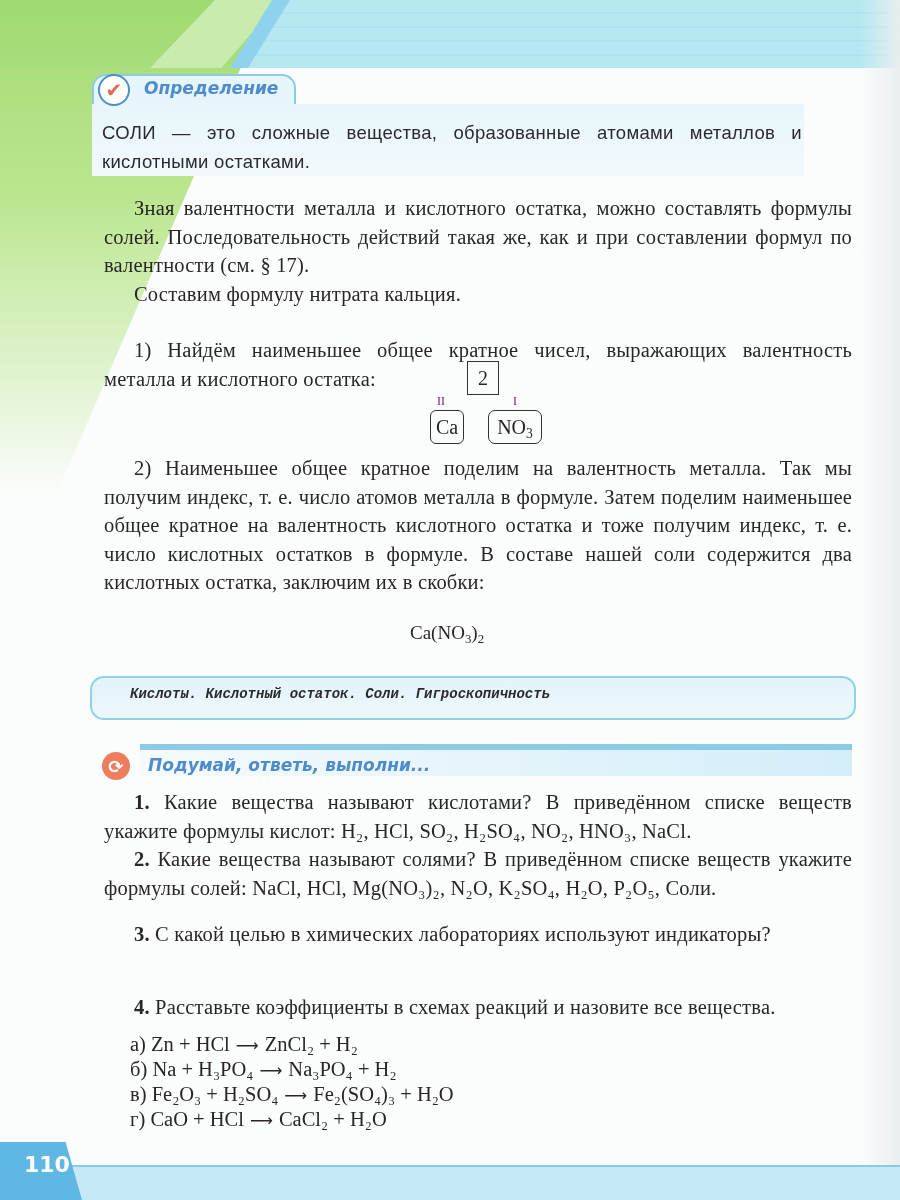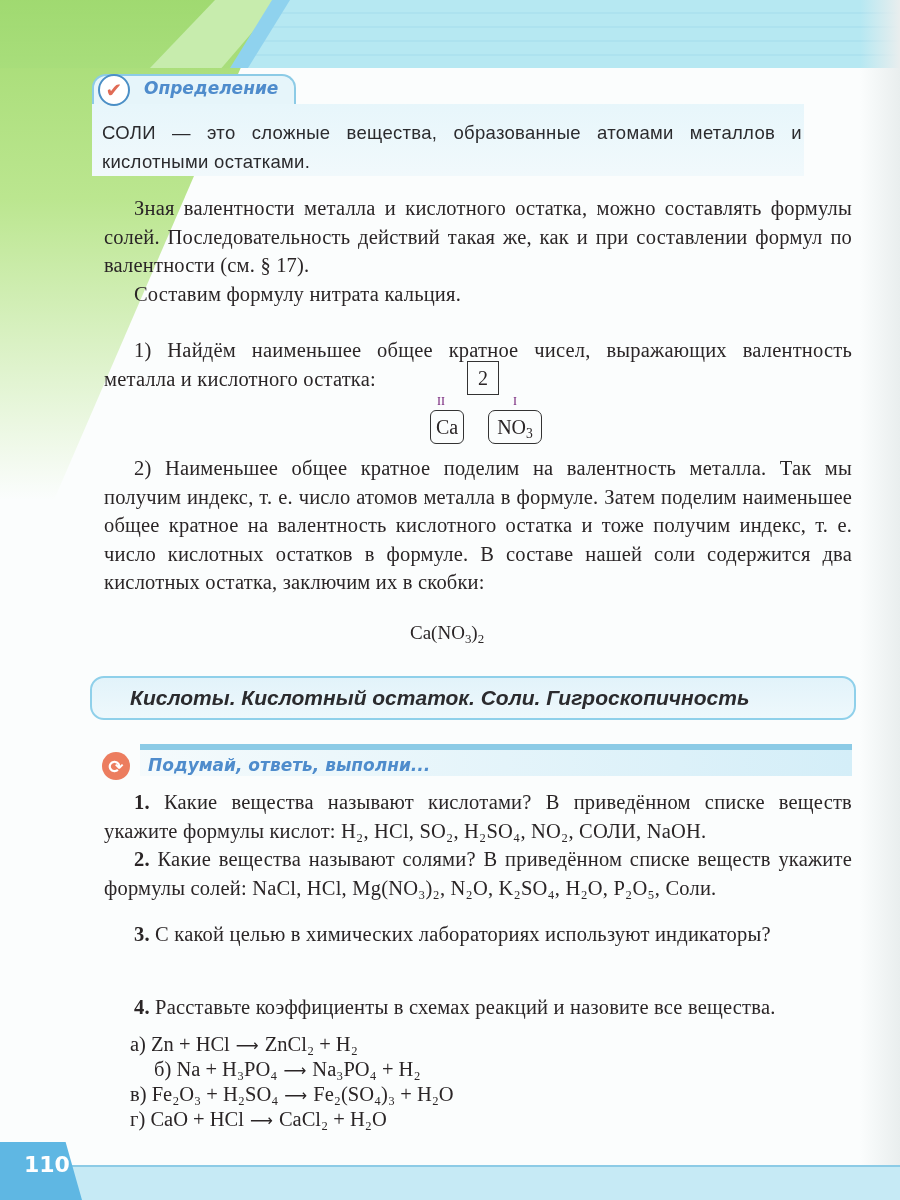--- a/index.html
+++ b/index.html
@@ -82,22 +82,22 @@
     position:absolute; left:410px; top:622px; font-size:19px;
   }
   
   .keywords {
     position:absolute; left:90px; top:676px; width:762px; height:40px;
     border:2px solid #8fd0ea; border-radius:14px;
     background:linear-gradient(180deg,#e2f3fa,#eef8fc);
   }
   .keywords-text {
     position:absolute; left:130px; top:686px;
-    font-family:Liberation Sans, sans-serif; font-style:italic; font-weight:bold;
-    font-size:21px; color:#2b2b2e;text-align:right;
+    font-family:Liberation Mono, monospace; font-style:italic; font-weight:bold;
+    font-size:14px; color:#2b2b2e;text-align:right;
   }
   
   .think-bar {
     position:absolute; left:140px; top:744px; width:712px; height:6px;
     background:#8ccbe6;
   }
   .think-bar2 {
     position:absolute; left:140px; top:750px; width:712px; height:26px;
     background:linear-gradient(90deg,rgba(220,240,248,0.2),#d4eef8);
   }
@@ -173,36 +173,36 @@
 
 <div class="keywords"></div>
 <div class="keywords-text">Кислоты. Кислотный остаток. Соли. Гигроскопичность</div>
 
 <div class="think-bar"></div>
 <div class="think-bar2"></div>
 <div class="think-icon">⟳</div>
 <div class="think-title">Подумай, ответь, выполни...</div>
 
 <div class="p indent" style="top:788px;">
-  <span class="q-num">1.</span> <span>Какие вещества называют кислотами? В приведённом списке веществ укажите формулы кислот:</span> <span>H₂, HCl, SO₂, H₂SO₄, NO₂, СОЛИ, NaOH.</span>
+  <span class="q-num">1.</span> <span>Какие вещества называют кислотами? В приведённом списке веществ укажите формулы кислот:</span> <span>H₂, HCl, SO₂, H₂SO₄, NO₂, HNO₃, NaCl.</span>
 </div>
 <div class="p indent" style="top:845px;">
   <span class="q-num">2.</span> <span>Какие вещества называют солями? В приведённом списке веществ укажите формулы солей:</span> <span>NaCl, HCl, Mg(NO₃)₂, N₂O, K₂SO₄, H₂O, P₂O₅, Соли.</span>
 </div>
 <div class="p indent" style="top:920px;">
   <span class="q-num">3.</span> <span>С какой целью в химических лабораториях используют индикаторы?</span>
 </div>
 <div class="p indent" style="top:993px;">
   <span class="q-num">4.</span> <span>Расставьте коэффициенты в схемах реакций и назовите все вещества.</span>
 </div>
 
 <div class="rx" style="top:1030px;">
   <span>а)</span> <span>Zn + HCl</span><span class="arrow">⟶</span><span>ZnCl₂ + H₂</span>
 </div>
-<div class="rx" style="top:1055px;margin-left:24px;">
+<div class="rx" style="top:1055px;">
   <span>б)</span> <span>Na + H₃PO₄</span><span class="arrow">⟶</span><span>Na₃PO₄ + H₂</span>
 </div>
 <div class="rx" style="top:1080px;">
   <span>в)</span> <span>Fe₂O₃ + H₂SO₄</span><span class="arrow">⟶</span><span>Fe₂(SO₄)₃ + H₂O</span>
 </div>
 <div class="rx" style="top:1105px;">
   <span>г)</span> <span>CaO + HCl</span><span class="arrow">⟶</span><span>CaCl₂ + H₂O</span>
 </div>
 
 <div class="footer-band"></div>

